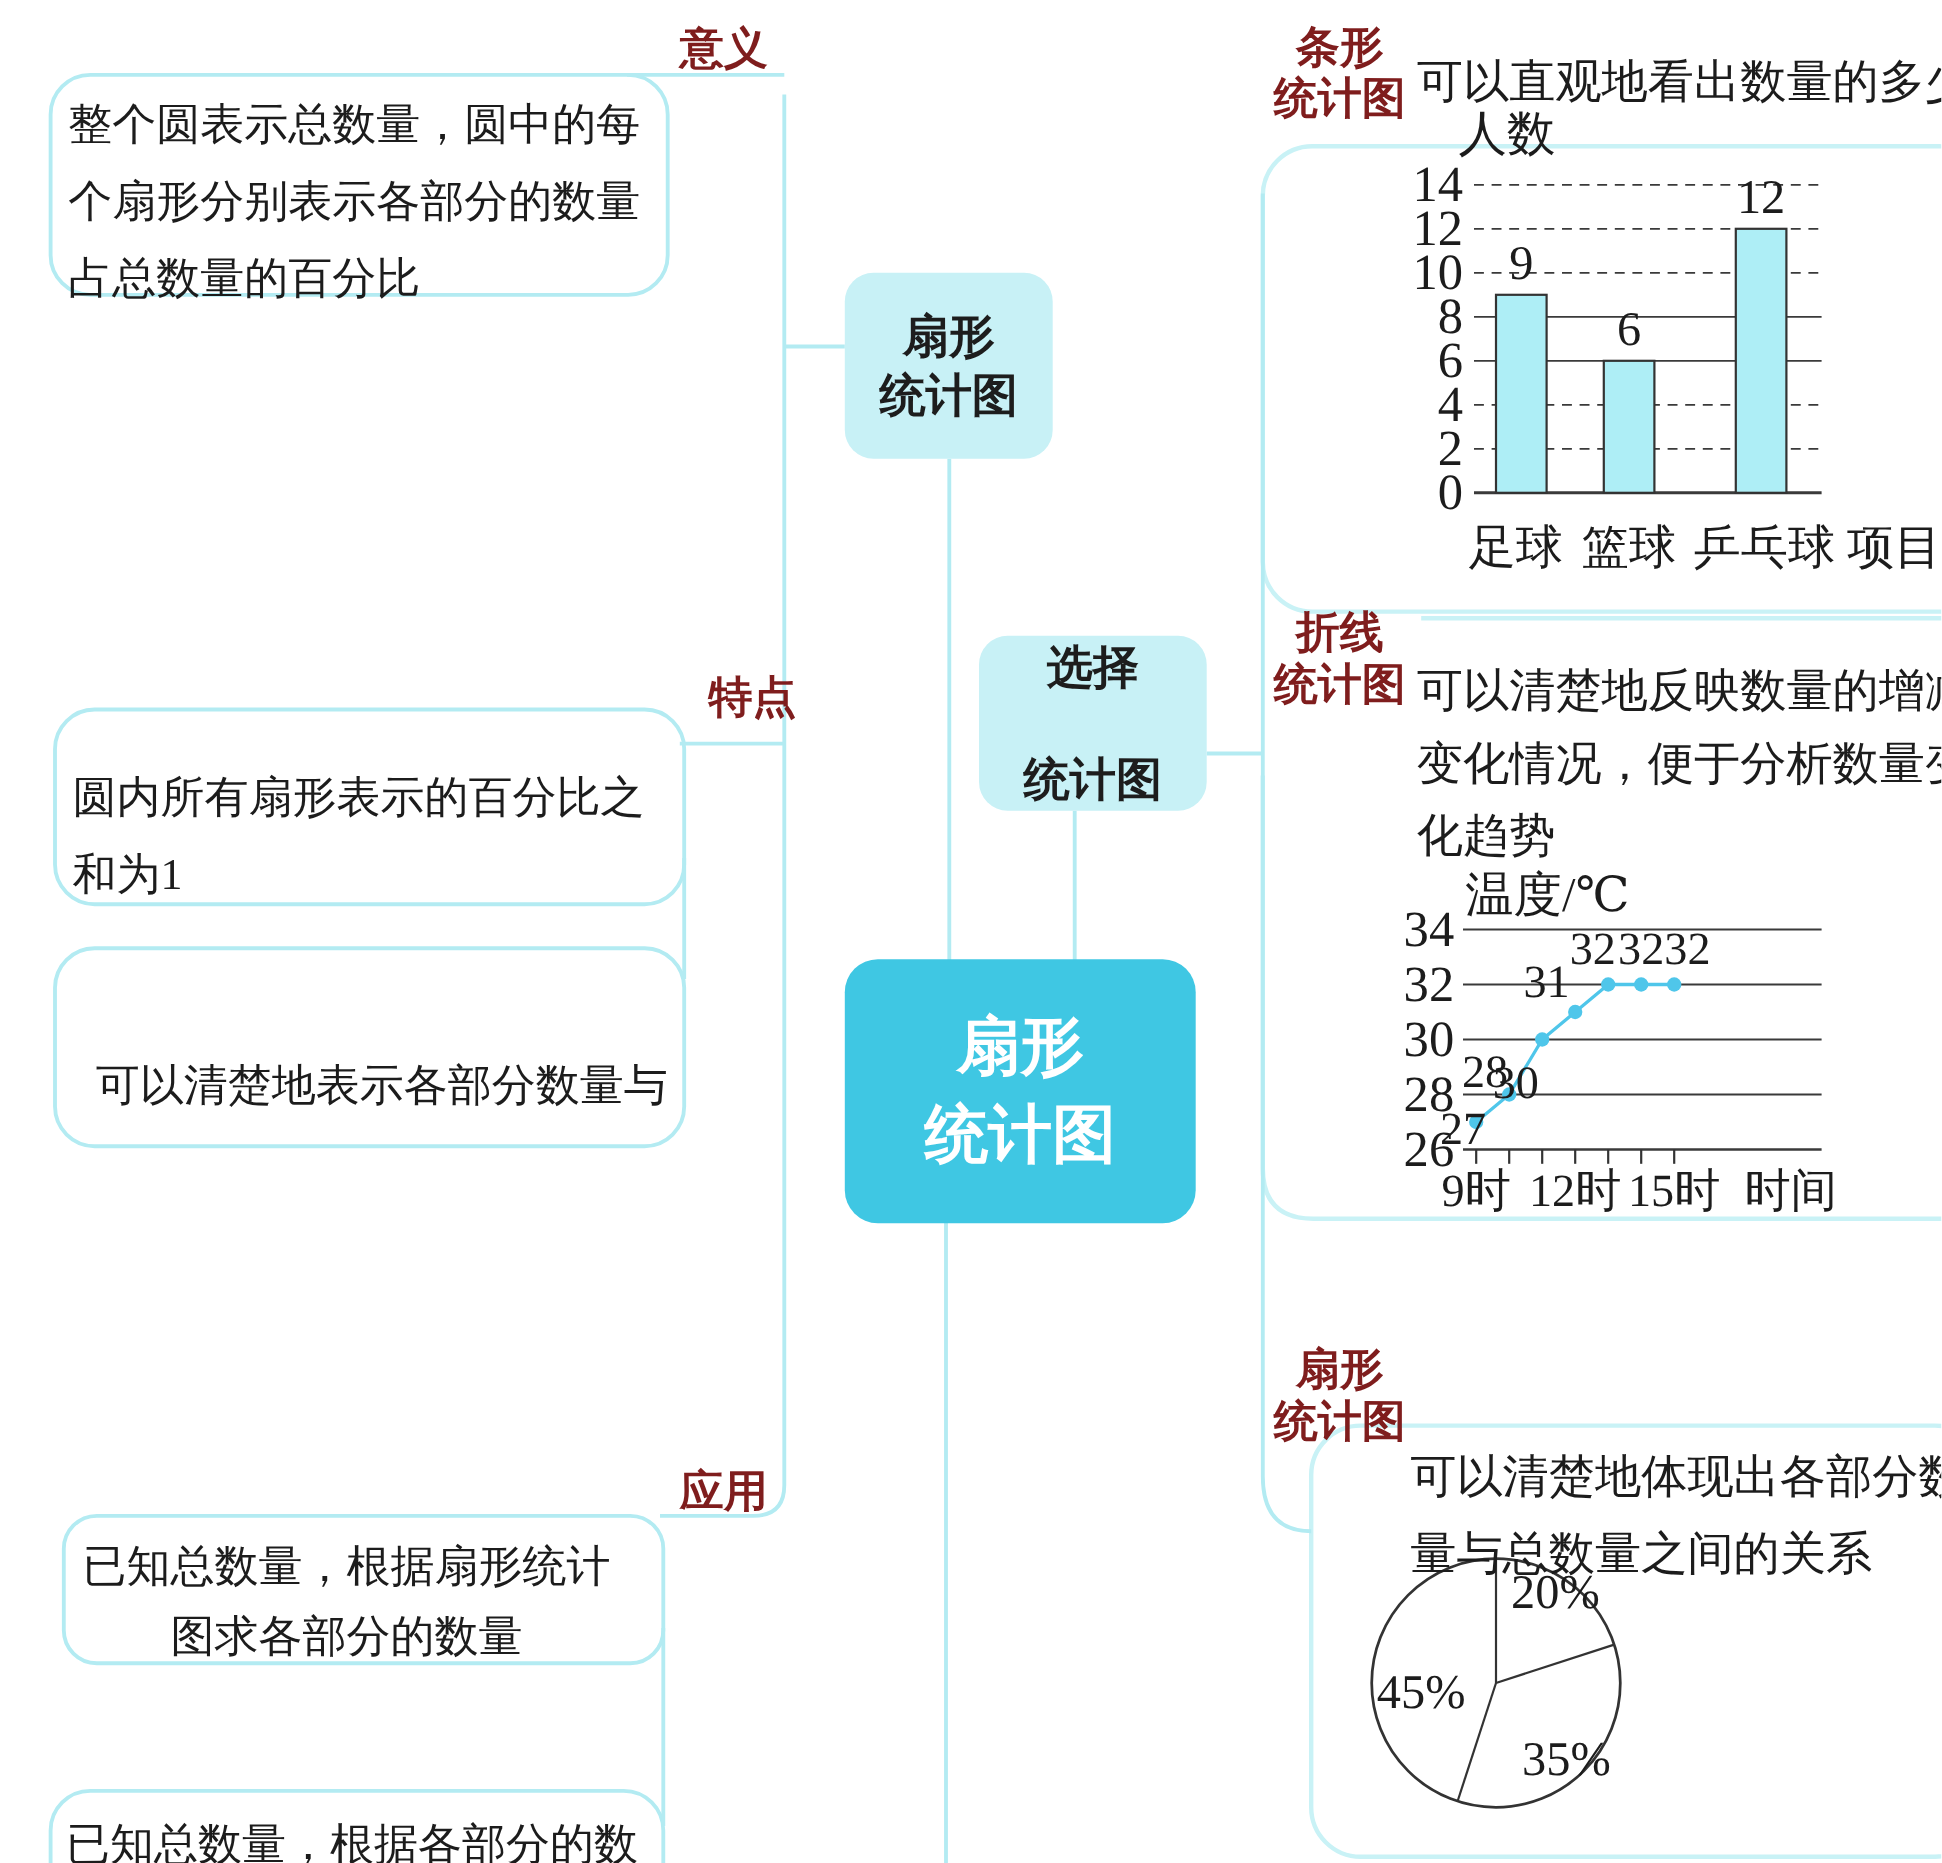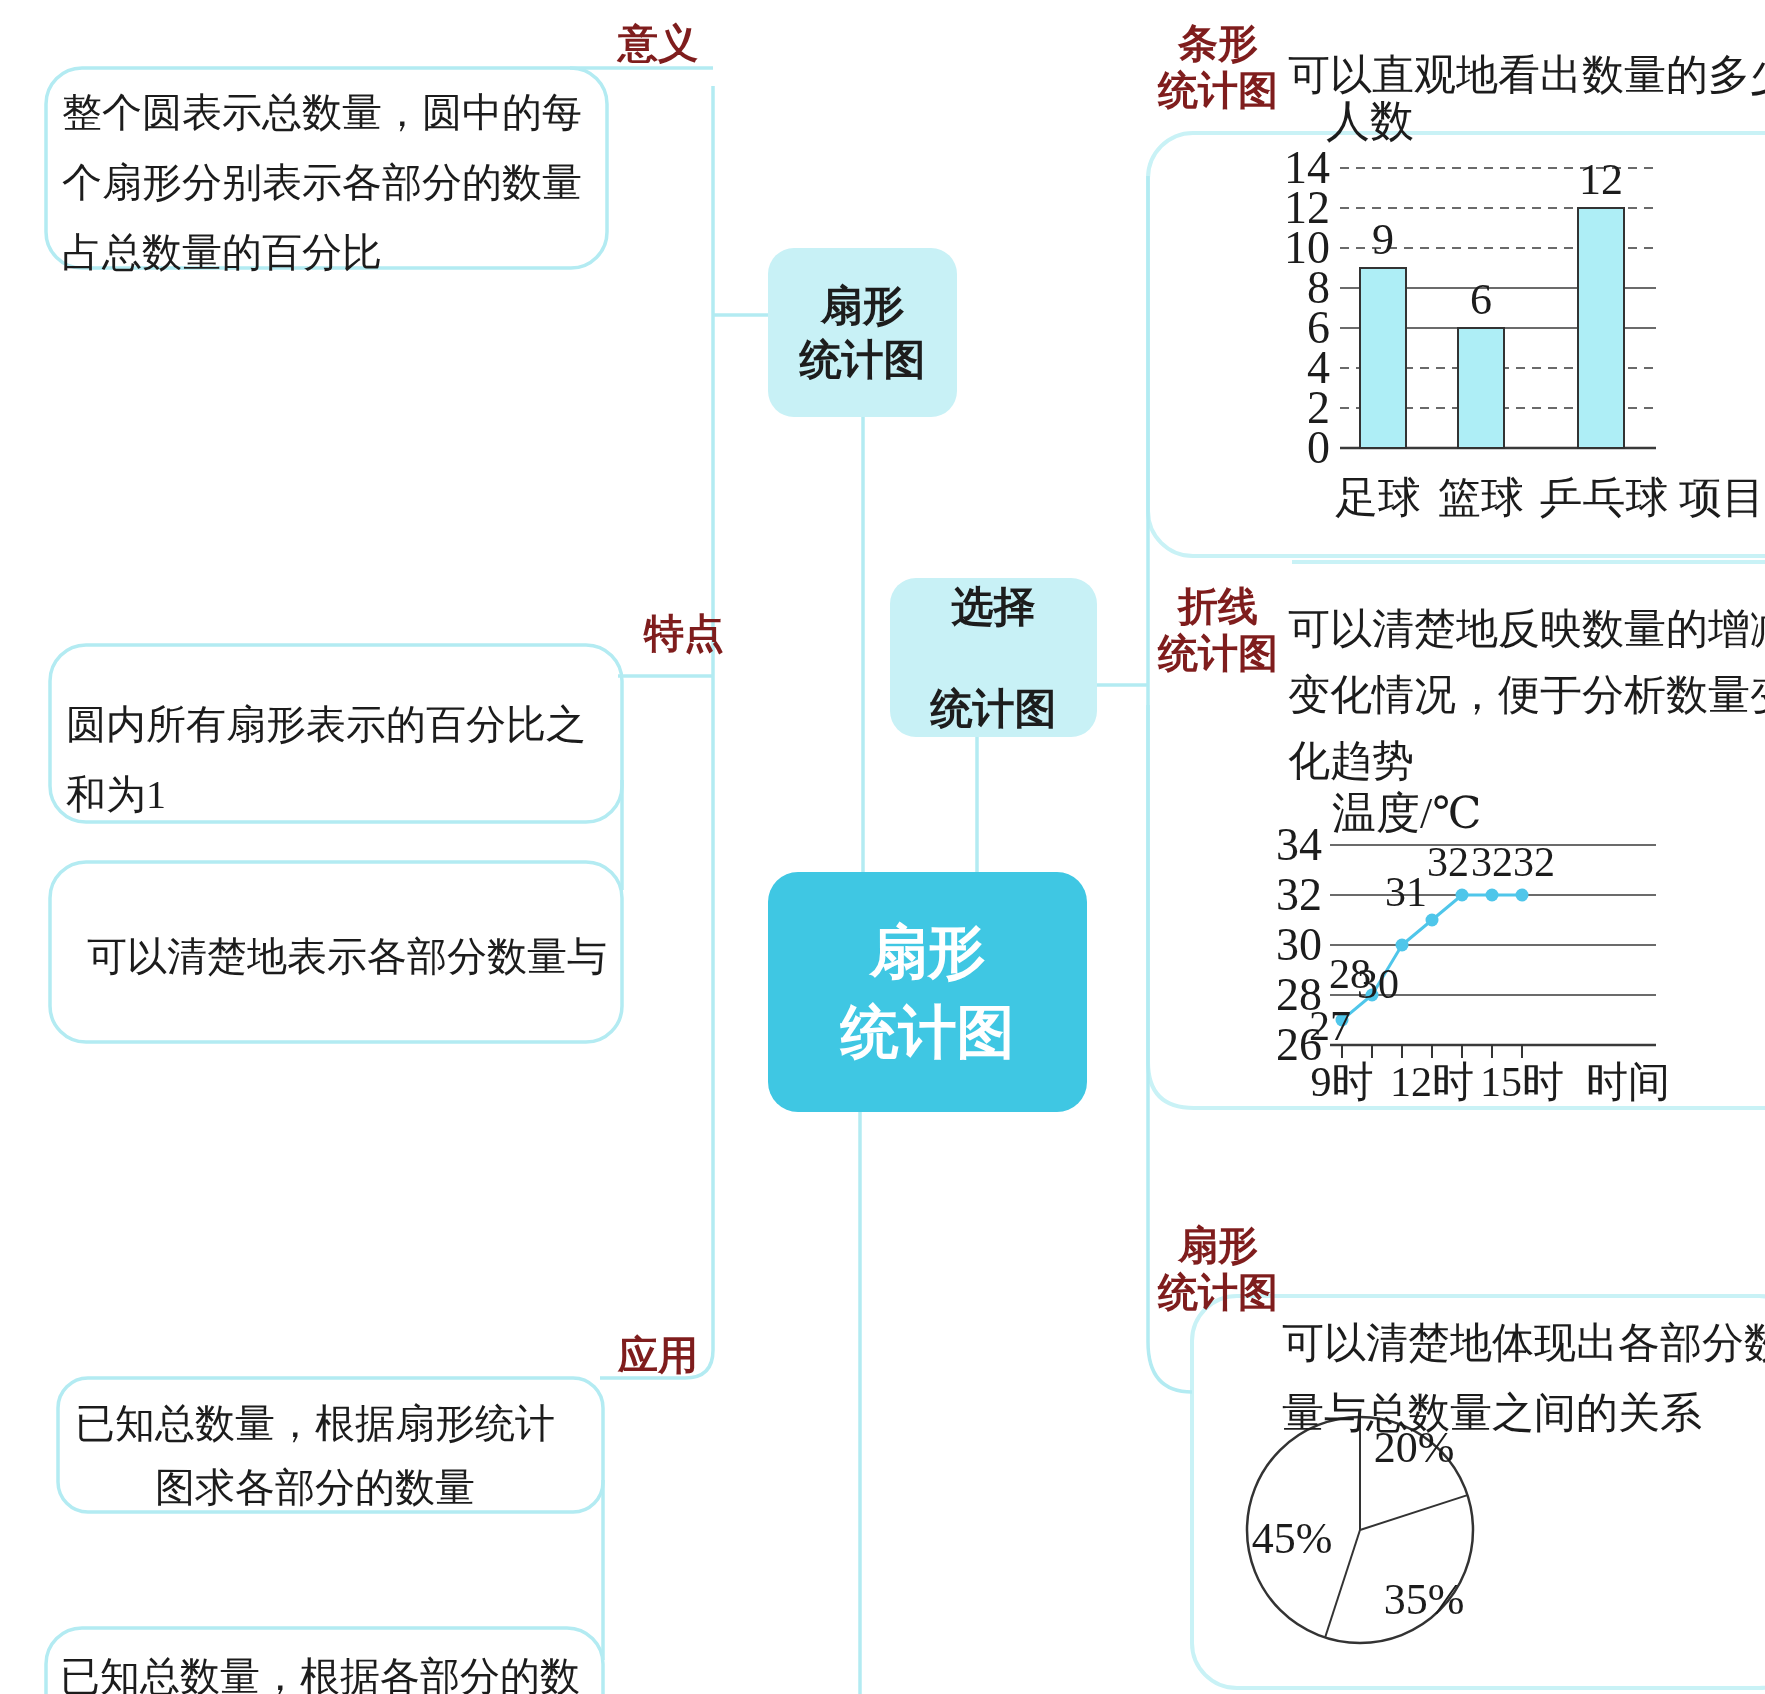--- a/index.html
+++ b/index.html
@@ -127,21 +127,21 @@
 
   <div class="txt" style="left:62px;top:78px;">
     <div>整个圆表示总数量，圆中的每</div>
     <div>个扇形分别表示各部分的数量</div>
     <div>占总数量的百分比</div>
   </div>
   <div class="txt" style="left:66px;top:690px;">
     <div>圆内所有扇形表示的百分比之</div>
     <div>和为1</div>
   </div>
-  <div class="txt" style="left:87px;top:922px;">
+  <div class="txt" style="left:87px;top:952px;">
     <div>可以清楚地表示各部分数量与</div>
   </div>
   <div class="txt" style="left:75px;top:1392px;line-height:64px;text-align:center;">
     <div>已知总数量，根据扇形统计</div>
     <div>图求各部分的数量</div>
   </div>
   <div class="txt" style="left:60px;top:1642px;">
     <div>已知总数量，根据各部分的数</div>
   </div>
 
@@ -155,21 +155,21 @@
   </div>
   <div class="node node-root" style="left:768px;top:872px;width:319px;height:240px;">
     <div>扇形</div>
     <div>统计图</div>
   </div>
 
   <div class="blabel blabel2" style="left:1120px;top:20px;">
     <div>条形</div>
     <div>统计图</div>
   </div>
-  <div class="blabel blabel2" style="left:1120px;top:552px;margin-top:31px;">
+  <div class="blabel blabel2" style="left:1120px;top:552px;">
     <div>折线</div>
     <div>统计图</div>
   </div>
   <div class="blabel blabel2" style="left:1120px;top:1222px;">
     <div>扇形</div>
     <div>统计图</div>
   </div>
 
   <div class="txt" style="left:1288px;top:40px;font-size:42px;">
     <div>可以直观地看出数量的多少</div>

